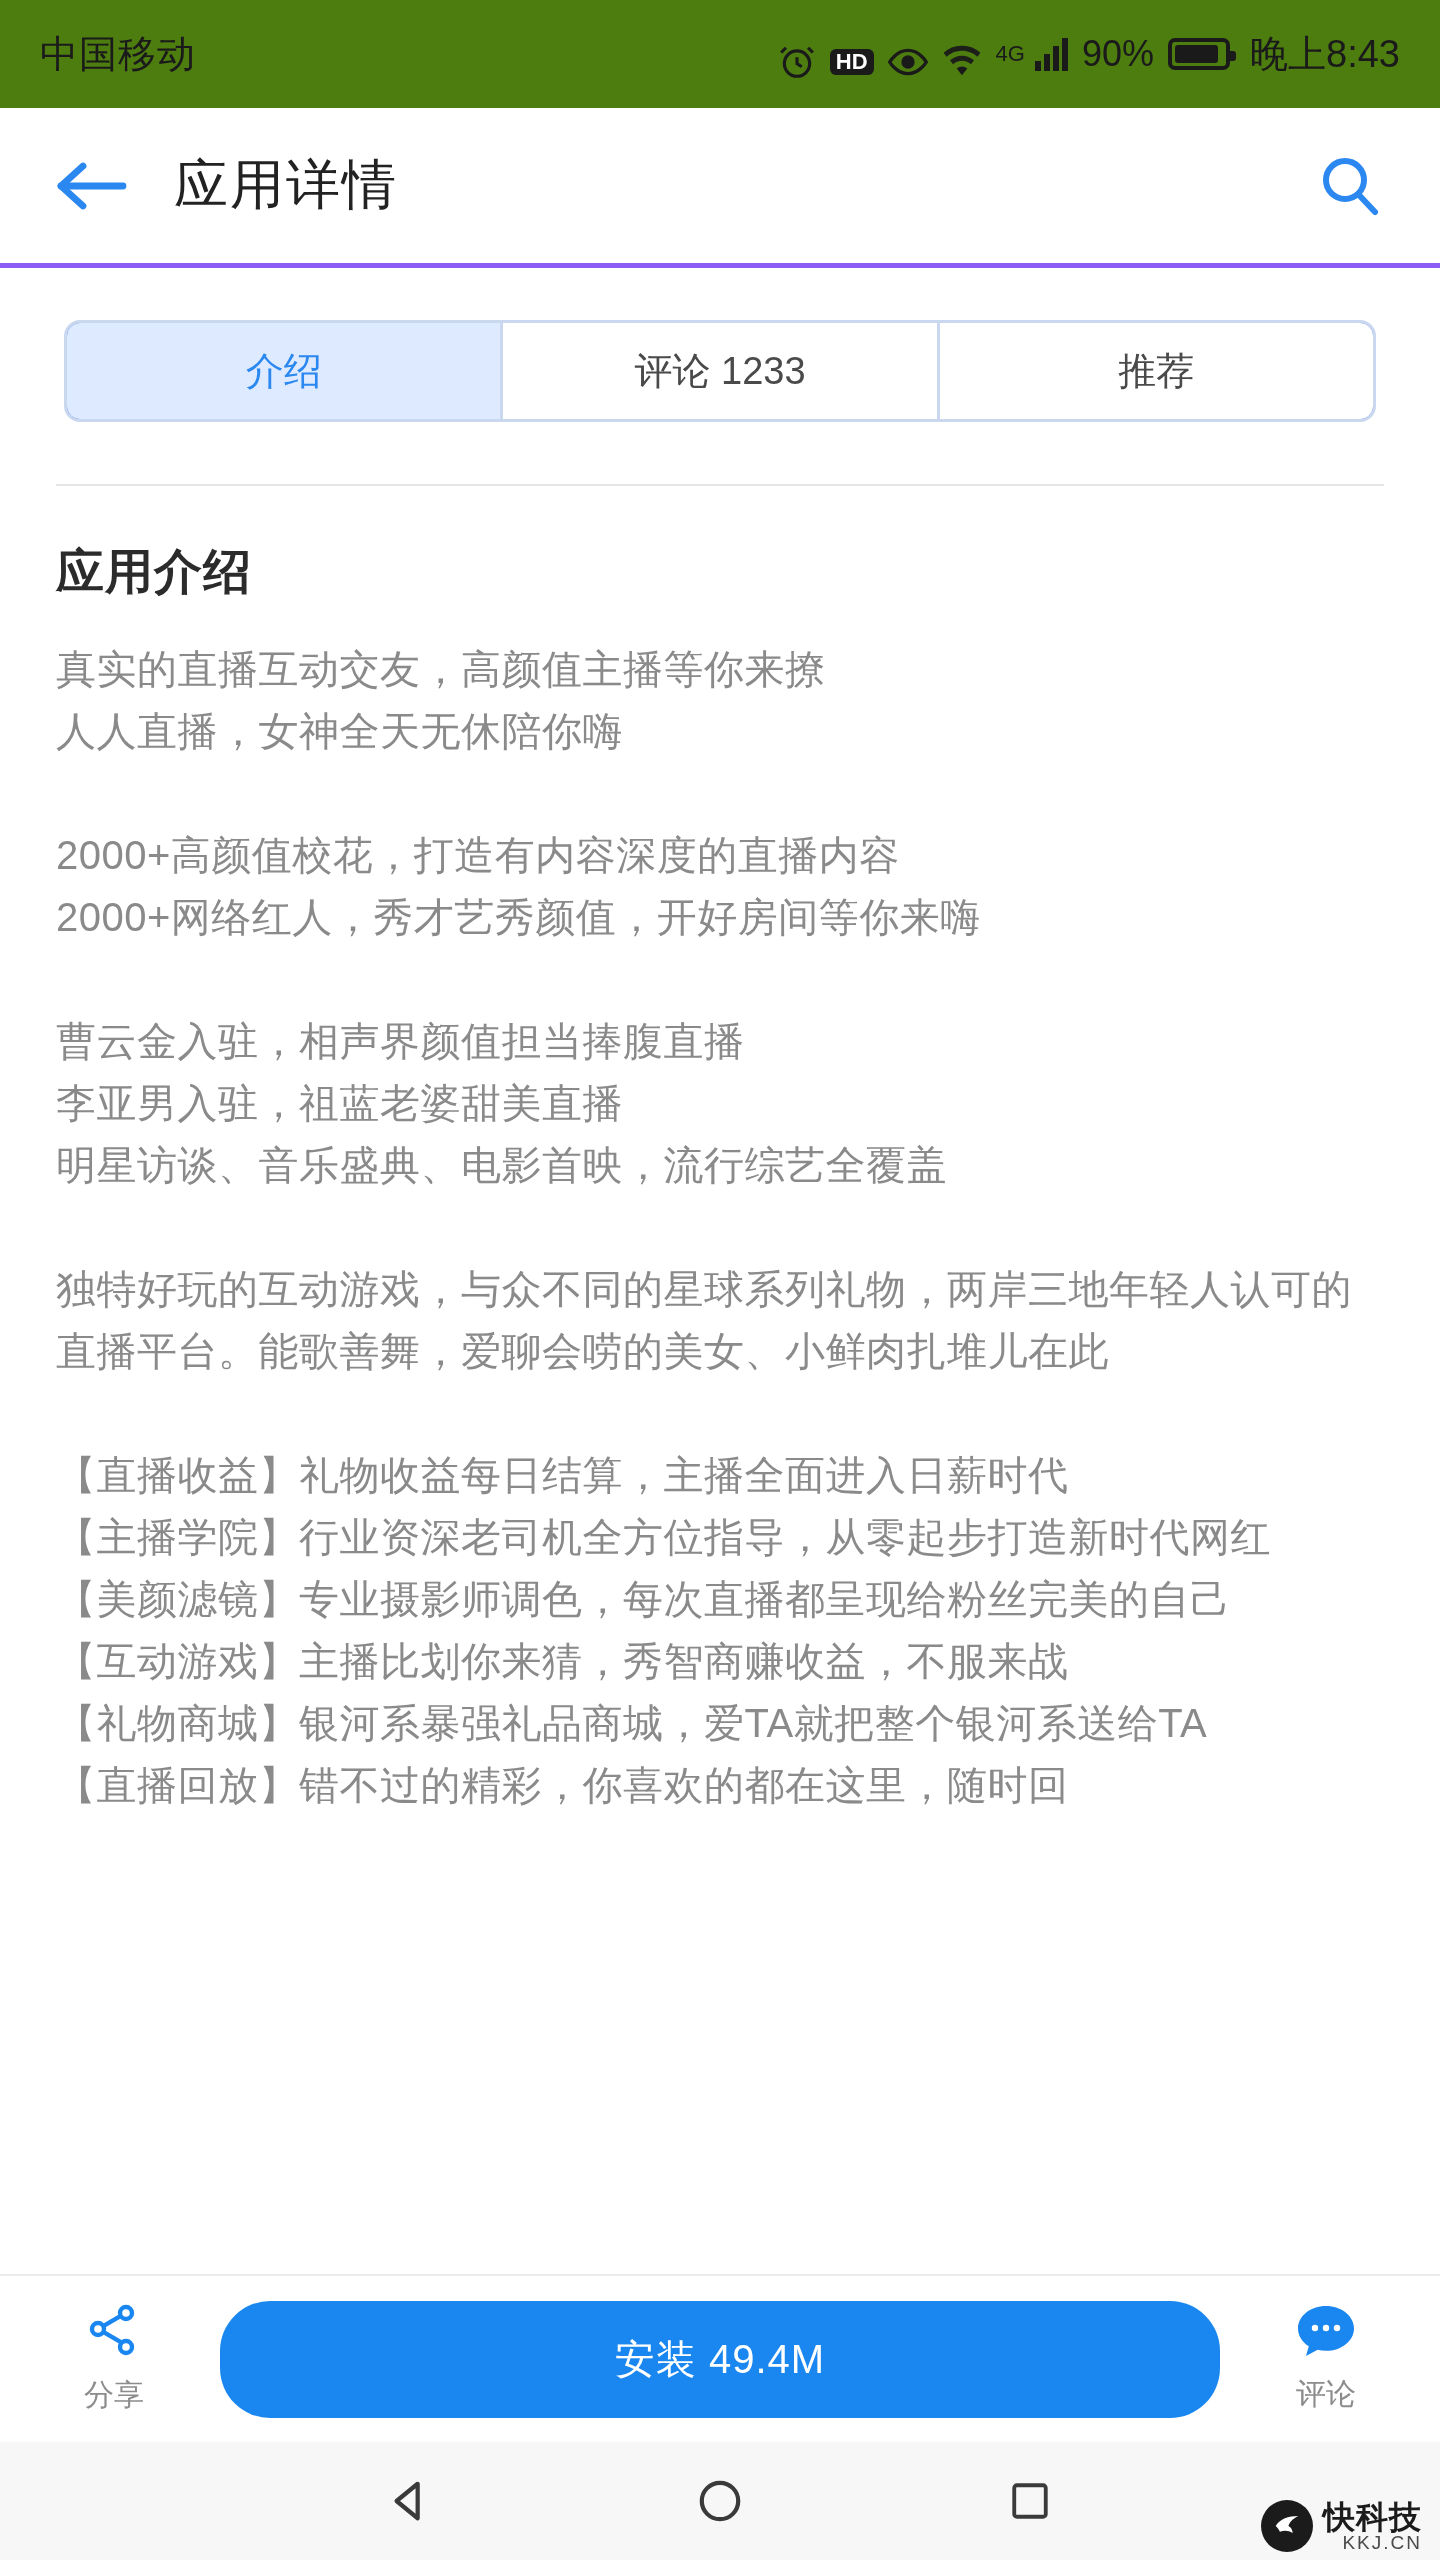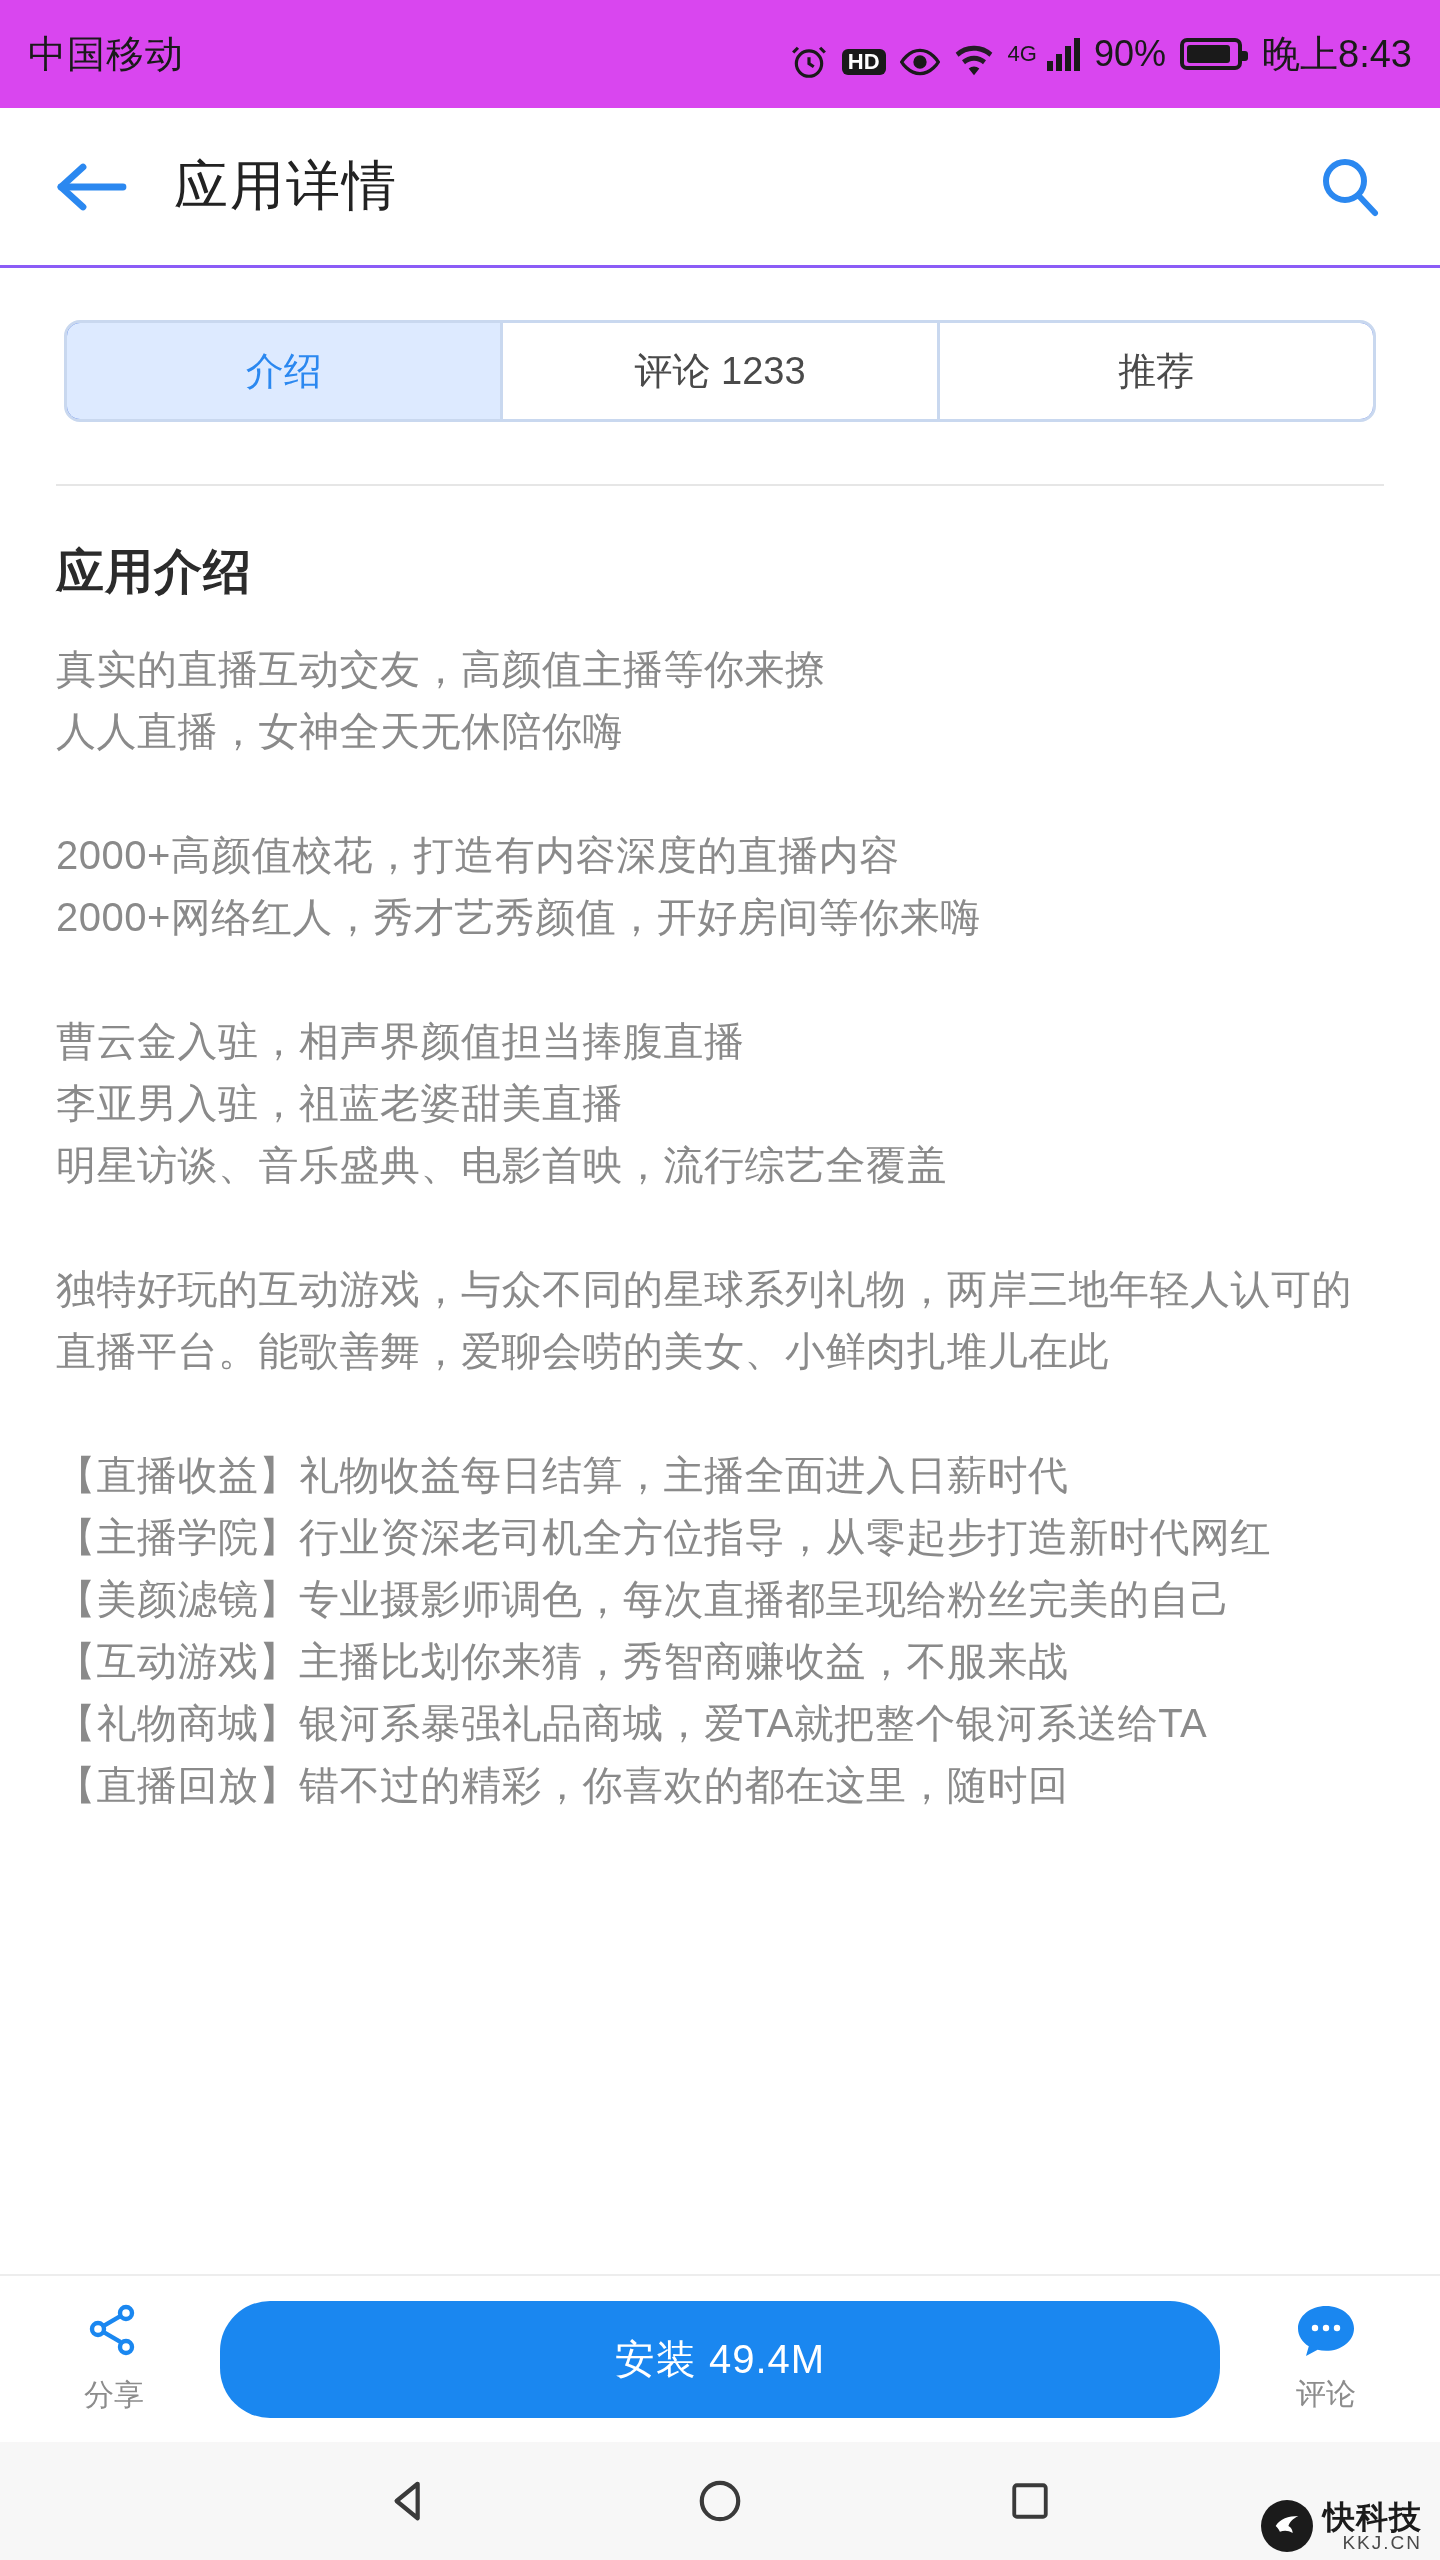--- a/index.html
+++ b/index.html
@@ -13,23 +13,23 @@
     font-family: "Liberation Sans", "DejaVu Sans", sans-serif;
     overflow: hidden;
     position: relative;
   }
 
   
   .status-bar {
     height: 108px;
     display: flex;
     align-items: center;
-    padding: 0 28px;
+    padding: 0 40px;
     box-sizing: border-box;
-    background: #d946ef;
+    background: #4d7c0f;
     color: #1a1a1a;
   }
   .carrier {
     font-size: 38px;
     letter-spacing: 1px;
   }
   .status-right {
     margin-left: auto;
     display: flex;
     align-items: center;
@@ -103,21 +103,21 @@
   .bars i:nth-child(4) { height: 33px; }
 
   
   .title-bar {
     height: 160px;
     display: flex;
     align-items: center;
     padding: 0 48px;
     box-sizing: border-box;
     background: #ffffff;
-    border-bottom: 3px solid #8b5cf6;
+    border-bottom: 5px solid #8b5cf6;
   }
   .back-arrow {
     width: 86px;
     height: 86px;
     display: flex;
     align-items: center;
     justify-content: center;
     cursor: pointer;
   }
   .page-title {

